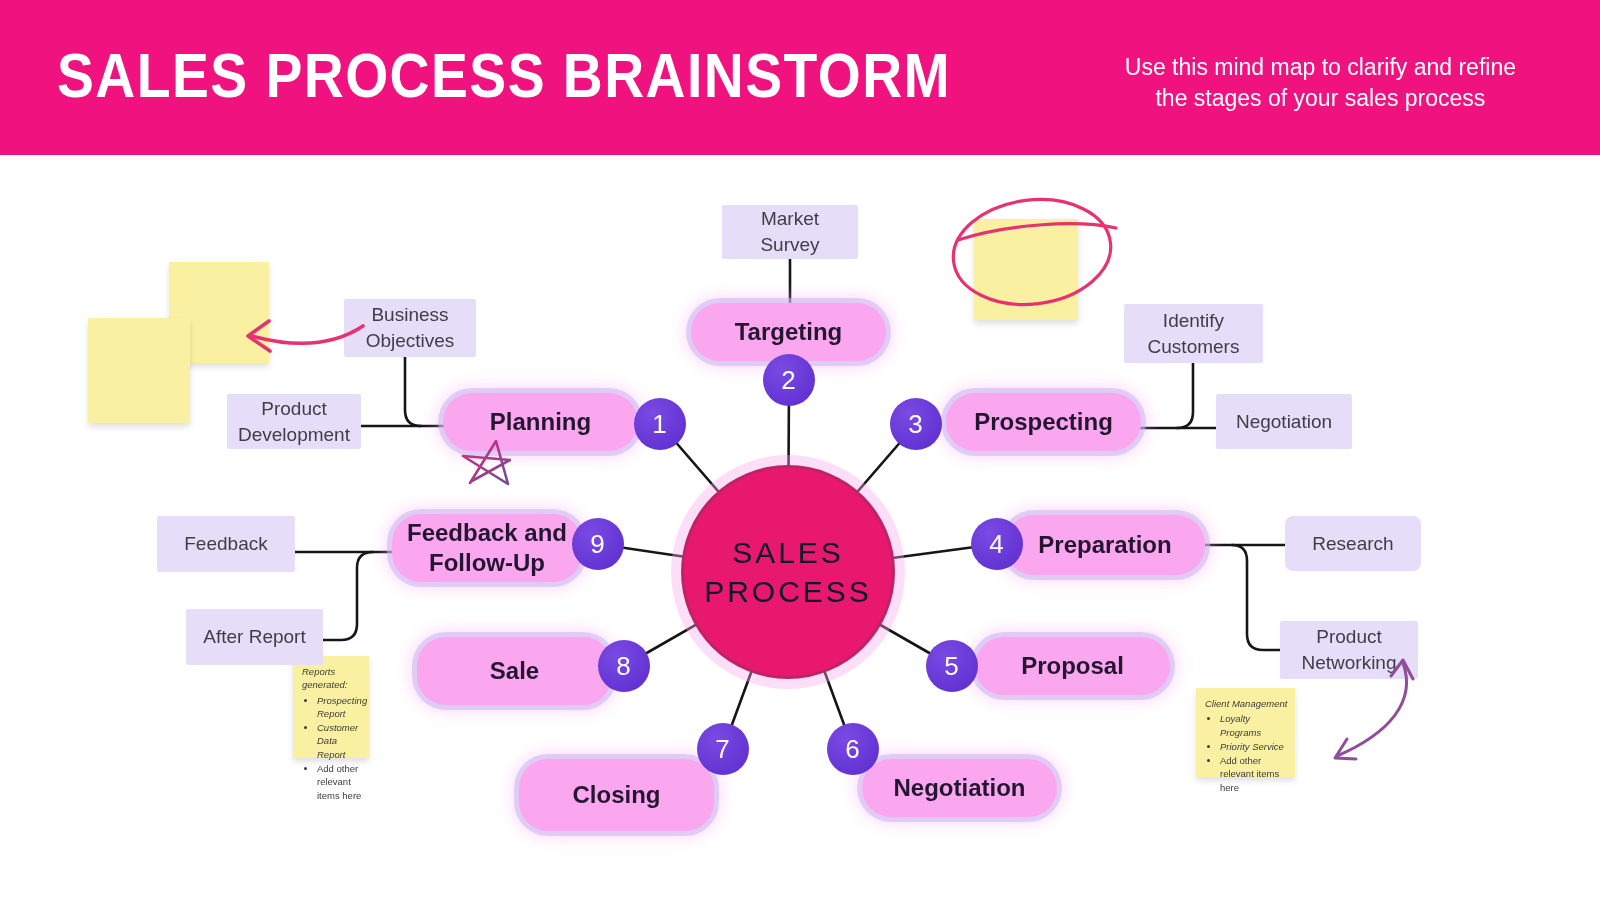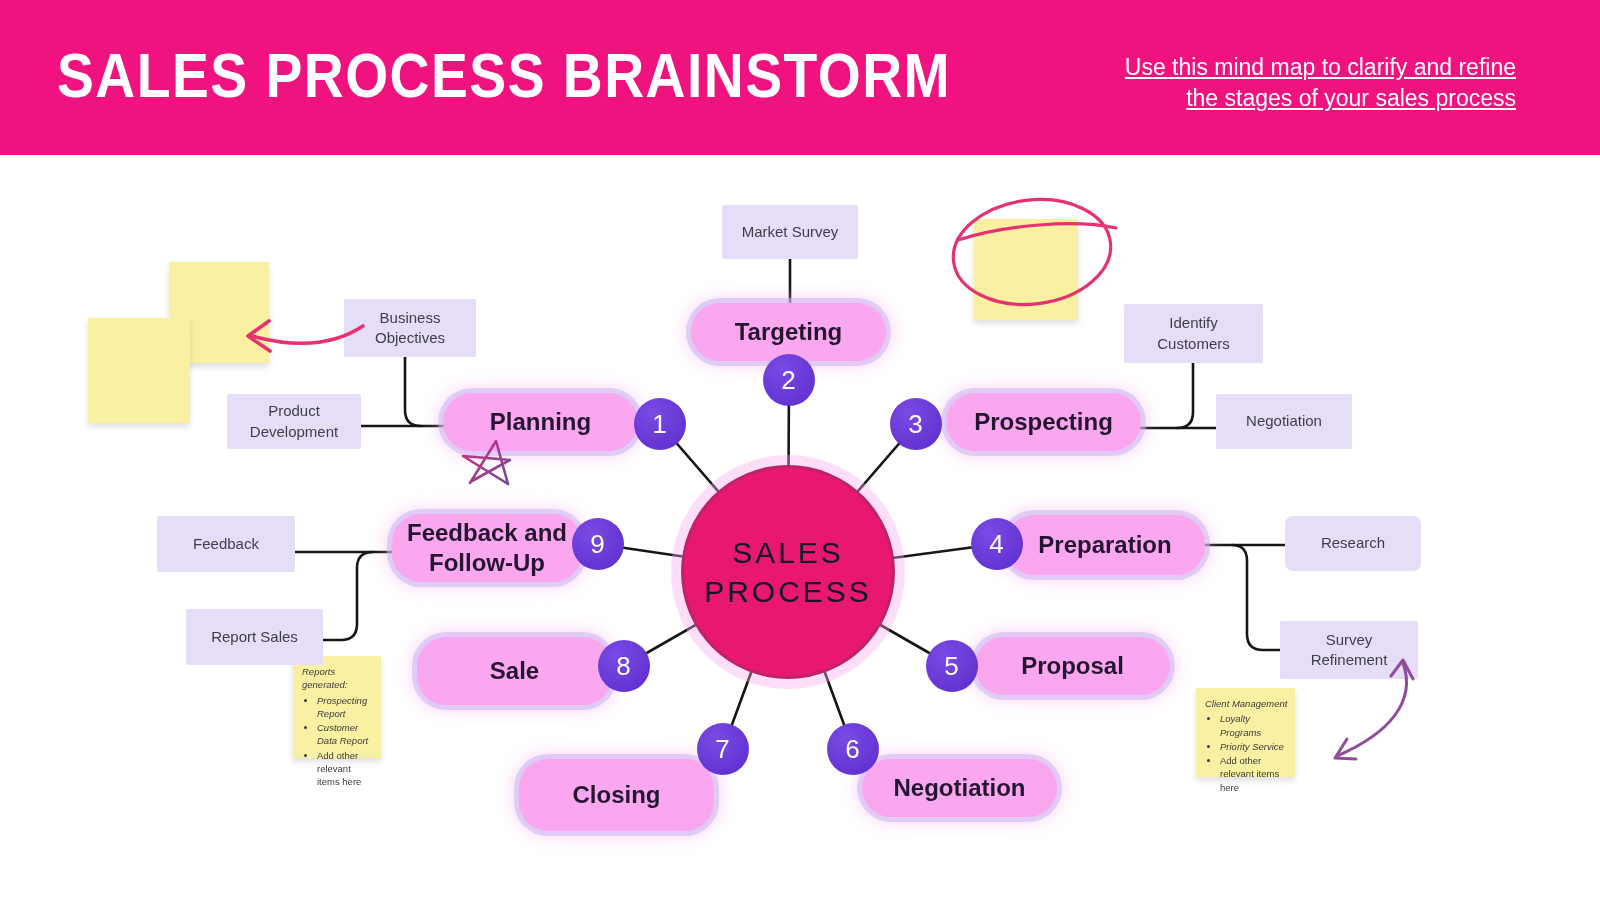--- a/index.html
+++ b/index.html
@@ -4,22 +4,22 @@
 <style>
   html,body{margin:0;padding:0;background:#ffffff;}
   .canvas{position:relative;width:1600px;height:900px;overflow:hidden;
           font-family:"Liberation Sans", sans-serif;background:#ffffff;}
 
   
   .header{position:absolute;left:0;top:0;width:1600px;height:155px;background:#F0137F;}
   .title{position:absolute;left:57px;top:44px;margin:0;color:#ffffff;
          font-size:57px;font-weight:700;letter-spacing:1.5px;line-height:1.1;
          transform:scale(0.97,1.12);transform-origin:left center;white-space:nowrap;}
-  .subtitle{position:absolute;right:84px;top:52px;text-align:right;color:#ffffff;
-            font-size:23px;line-height:31px;font-weight:400;text-decoration:underline;}
+  .subtitle{position:absolute;right:84px;top:52px;text-align:center;color:#ffffff;
+            font-size:23px;line-height:31px;font-weight:400;}
 
   
   .layer{position:absolute;left:0;top:0;width:1600px;height:900px;pointer-events:none;}
   .layer-connectors{z-index:1;}
   .layer-doodles{z-index:8;}
 
   
   .center-circle{position:absolute;left:681px;top:465px;width:214px;height:214px;
                  border-radius:50%;background:#E8186F;z-index:3;
                  border:3px solid rgba(110,55,95,0.32);box-sizing:border-box;
@@ -35,21 +35,21 @@
 
   
   .badge{position:absolute;width:52px;height:52px;border-radius:50%;z-index:5;
          background:radial-gradient(circle at 36% 30%, #7B4AE4 0%, #6233D2 75%);
          display:flex;align-items:center;justify-content:center;}
   .badge span{color:#ffffff;font-size:26px;font-weight:400;letter-spacing:1px;}
 
   
   .subtopic{position:absolute;z-index:2;background:#E6DEF8;border-radius:2px;
             display:flex;align-items:center;justify-content:center;text-align:center;}
-  .subtopic-label{font-size:15px;color:#3E3E48;line-height:1.35;padding:0 8px;}
+  .subtopic-label{font-size:19px;color:#3E3E48;line-height:1.35;padding:0 8px;}
 
   
   .note{position:absolute;z-index:2;background:#FAF0A2;
         box-shadow:0 4px 6px rgba(0,0,0,0.12);}
   .note-text{padding:9px 6px 0 9px;color:#3c3c3c;font-size:9.5px;line-height:1.4;}
   .note-title{font-style:italic;}
   .note ul{margin:2px 0 0 4px;padding-left:11px;}
   .note li{margin:0 0 1px 0;}
   .note li.it{font-style:italic;}
 </style>
@@ -92,21 +92,21 @@
 
       <path d="M 295 552 L 392 552"></path>
       <path d="M 323 640 L 341 640 Q 357 640 357 624 L 357 568 Q 357 552 373 552"></path>
     </g>
   </svg>
 
   <div class="note" style="left:169px;top:262px;width:100px;height:101px;"></div>
   <div class="note" style="left:88px;top:318px;width:102px;height:105px;"></div>
   <div class="note" style="left:974px;top:219px;width:104px;height:101px;"></div>
 
-  <div class="note" style="left:293px;top:656px;width:88px;height:102px;">
+  <div class="note" style="left:293px;top:656px;width:76px;height:102px;">
     <div class="note-text">
       <div class="note-title">Reports generated:</div>
       <ul>
         <li class="it">Prospecting Report</li>
         <li class="it">Customer Data Report</li>
         <li>Add other relevant items here</li>
       </ul>
     </div>
   </div>
 
@@ -133,27 +133,27 @@
   <div class="subtopic" style="left:1124px;top:304px;width:139px;height:59px;">
     <span class="subtopic-label">Identify Customers</span>
     </div>
   <div class="subtopic" style="left:1216px;top:394px;width:136px;height:55px;">
     <span class="subtopic-label">Negotiation</span>
     </div>
   <div class="subtopic" style="left:1285px;top:516px;width:136px;height:55px;border-radius:8px;">
     <span class="subtopic-label">Research</span>
     </div>
   <div class="subtopic" style="left:1280px;top:621px;width:138px;height:58px;">
-    <span class="subtopic-label">Survey Refinement</span>
+    <span class="subtopic-label">Product Networking</span>
     </div>
   <div class="subtopic" style="left:157px;top:516px;width:138px;height:56px;">
     <span class="subtopic-label">Feedback</span>
     </div>
   <div class="subtopic" style="left:186px;top:609px;width:137px;height:56px;">
-    <span class="subtopic-label">Report Sales</span>
+    <span class="subtopic-label">After Report</span>
     </div>
 
   <div class="topic" style="left:443px;top:393px;width:195px;height:58px;">
     <span class="topic-label">Planning</span>
     </div>
   <div class="topic" style="left:691px;top:303px;width:195px;height:58px;">
     <span class="topic-label">Targeting</span>
     </div>
   <div class="topic" style="left:946px;top:393px;width:195px;height:58px;">
     <span class="topic-label">Prospecting</span>

